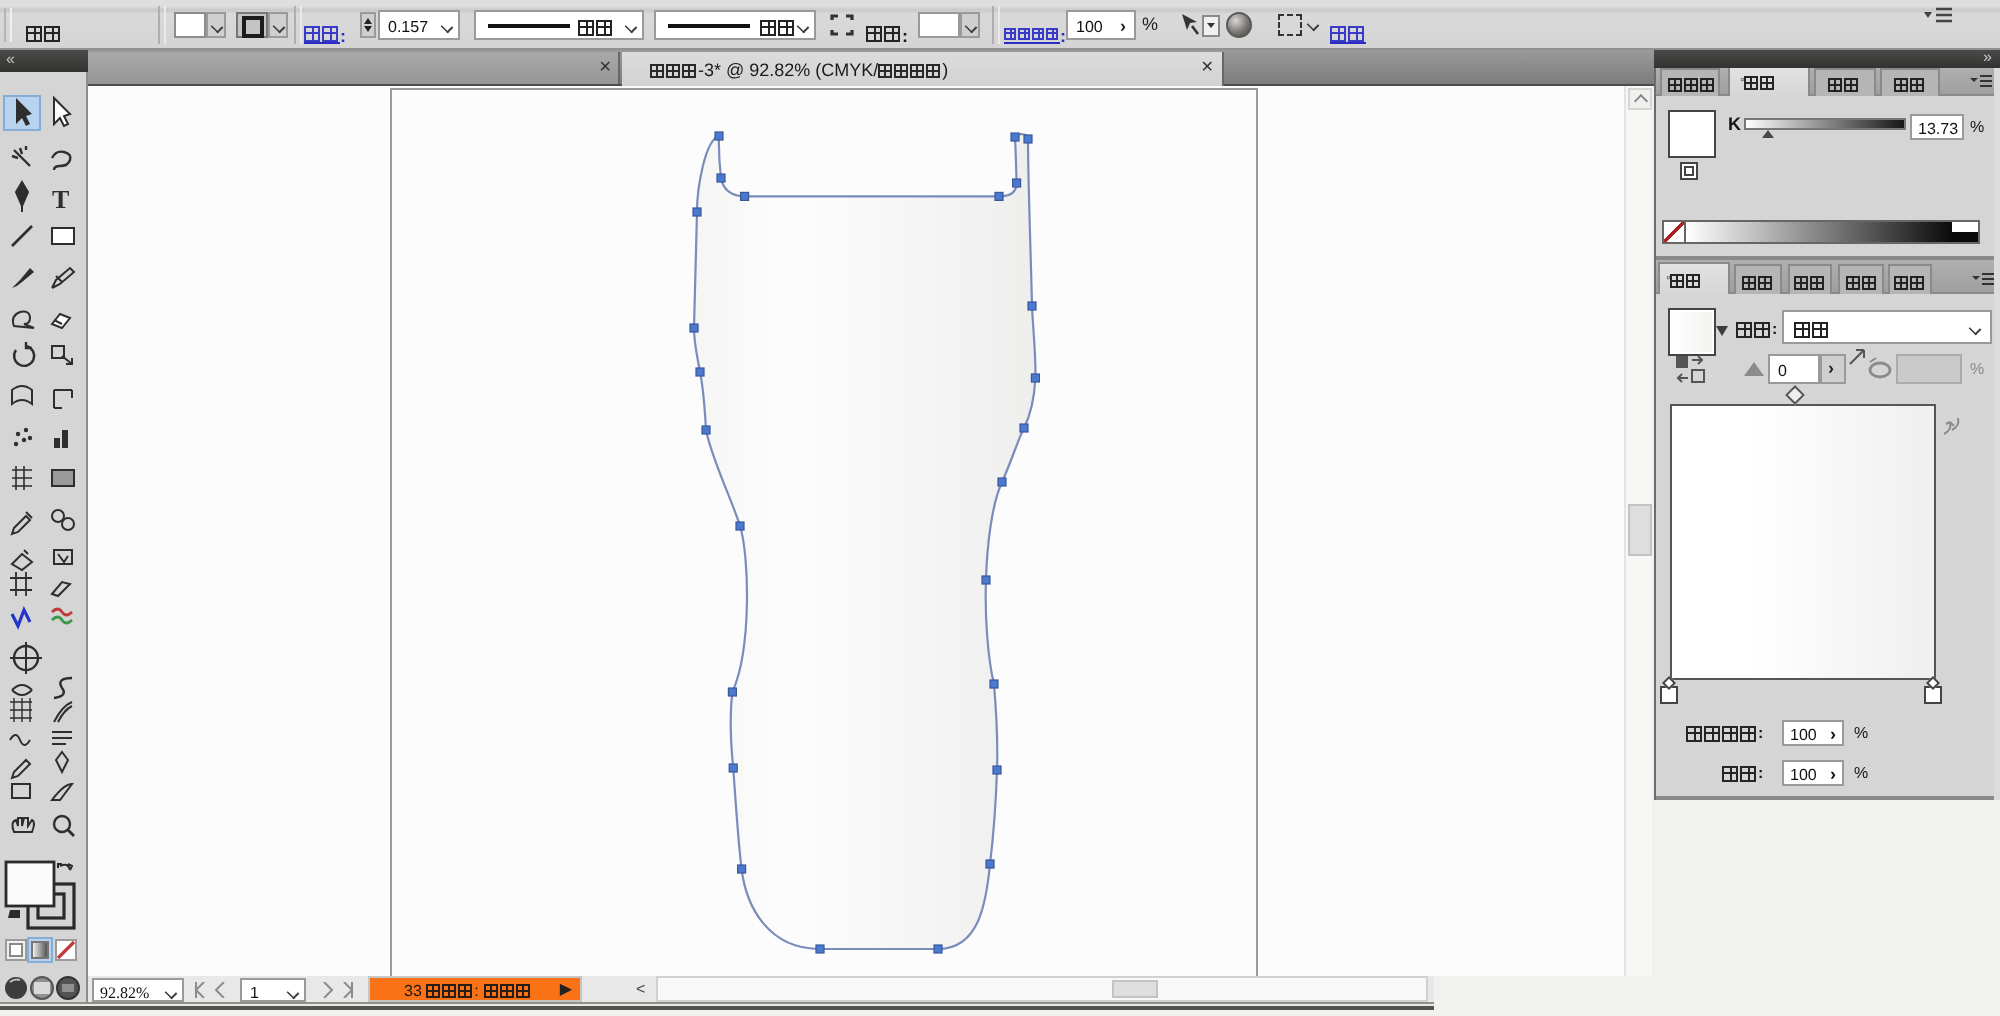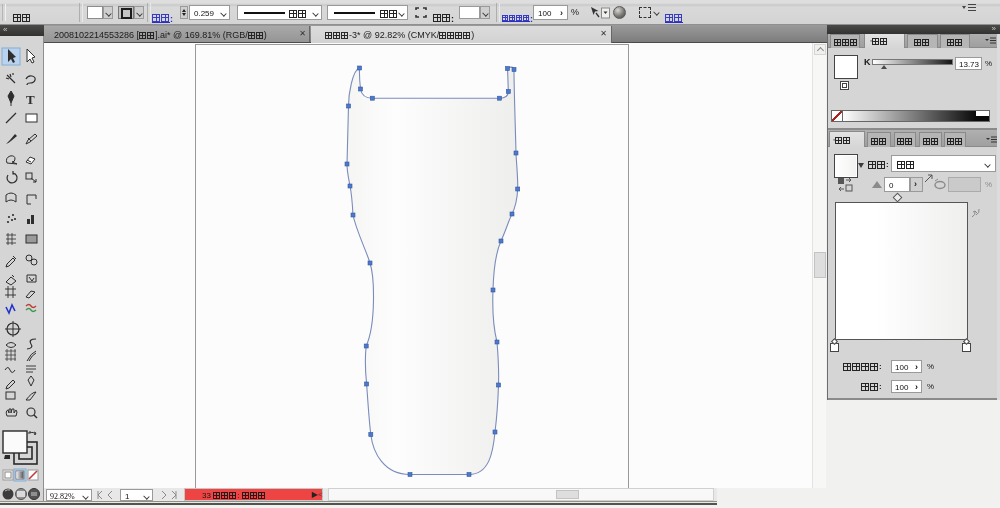--- a/index.html
+++ b/index.html
@@ -48,21 +48,21 @@
   <div class="abs sep" style="left:147px;top:3px;height:19px;"></div>
 
   <span class="abs blue" style="left:152px;top:8px;"><span class="lnk"><span class="g"></span><span class="g"></span></span><b style="font-size:9px;">:</b></span>
 
   <div class="abs" style="left:180px;top:6px;width:8px;height:13px;background:#cfcfcf;border:1px solid #9a9a9a;box-sizing:border-box;">
     <div style="width:0;height:0;border-left:2.5px solid transparent;border-right:2.5px solid transparent;border-bottom:3px solid #222;margin:2px auto 1px;"></div>
     <div style="width:0;height:0;border-left:2.5px solid transparent;border-right:2.5px solid transparent;border-top:3px solid #222;margin:0 auto;"></div>
   </div>
 
   <div class="abs cb" style="left:189px;top:5px;width:41px;height:15px;">
-    <span style="position:absolute;left:4px;top:3px;">0.259</span>
+    <span style="position:absolute;left:4px;top:3px;">0.157</span>
     <span class="tri-d" style="position:absolute;right:3px;top:5px;"></span>
   </div>
 
   <div class="abs cb" style="left:237px;top:5px;width:85px;height:15px;">
     <div style="position:absolute;left:6px;top:6px;width:41px;height:2px;background:#111;"></div>
     <span style="position:absolute;left:51px;top:3px;color:#111;"><span class="g"></span><span class="g"></span></span>
     <span class="tri-d" style="position:absolute;right:3px;top:5px;"></span>
   </div>
 
   <div class="abs cb" style="left:327px;top:5px;width:81px;height:15px;">
@@ -107,21 +107,20 @@
     <path d="M1 3l2 3 2-3z" fill="#444"></path>
     <path d="M7 1.5h8M7 4.5h8M7 7.5h8" stroke="#444" stroke-width="1.2"></path>
   </svg>
 </div>
 
 <div class="abs" id="tabstrip" style="left:0;top:25px;width:1000px;height:18px;
      background:linear-gradient(#9a9a9a,#7c7c7c);border-bottom:1px solid #4b4b4b;box-sizing:border-box;">
 
   <div class="abs" style="left:44px;top:1px;width:266px;height:16px;background:linear-gradient(#a9a9a9,#959595);
        border-right:1px solid #676767;box-sizing:border-box;color:#1b1b1b;font-size:9px;">
-    <span style="position:absolute;left:10px;top:4px;letter-spacing:0px;">2008102214553286 [<span class="g g7"></span><span class="g g7"></span>].ai* @ 169.81% (RGB/<span class="g g7"></span><span class="g g7"></span>)</span>
     <span style="position:absolute;right:3px;top:3px;font-size:8px;color:#333;">✕</span>
   </div>
 
   <div class="abs" style="left:311px;top:1px;width:301px;height:17px;background:linear-gradient(#dcdcdc,#d2d2d2);
        border-right:1px solid #676767;box-sizing:border-box;color:#1b1b1b;font-size:9px;">
     <span style="position:absolute;left:14px;top:4px;"><span class="g g7"></span><span class="g g7"></span><span class="g g7"></span>-3* @ 92.82% (CMYK/<span class="g g7"></span><span class="g g7"></span><span class="g g7"></span><span class="g g7"></span>)</span>
     <span style="position:absolute;right:4px;top:3px;font-size:8px;color:#333;">✕</span>
   </div>
 </div>
 
@@ -406,21 +405,21 @@
   <svg class="abs" style="left:52px;top:3px;" width="22" height="8" viewBox="0 0 22 8">
       <path d="M6 0L2 4l4 4M2 0v8M16 0l-4 4 4 4" stroke="#8b8b8b" fill="none"></path>
     </svg>
   <div class="abs cb" style="left:76px;top:1px;width:33px;height:12px;">
       <span style="position:absolute;left:4px;top:2px;">1</span>
       <span class="tri-d" style="position:absolute;right:3px;top:4px;border-top-color:#555;"></span>
     </div>
   <svg class="abs" style="left:112px;top:3px;" width="22" height="8" viewBox="0 0 22 8">
       <path d="M6 0l4 4-4 4M16 0l4 4-4 4M20 0v8" stroke="#8b8b8b" fill="none"></path>
     </svg>
-  <div class="abs" style="left:140px;top:0px;width:139px;height:13px;background:#ef4444;border:1px solid #c6c6c6;box-sizing:border-box;">
+  <div class="abs" style="left:140px;top:0px;width:107px;height:13px;background:#f97316;border:1px solid #c6c6c6;box-sizing:border-box;">
     <span style="position:absolute;left:17px;top:2px;">33 <span class="g g7"></span><span class="g g7"></span><span class="g g7"></span>: <span class="g g7"></span><span class="g g7"></span><span class="g g7"></span></span>
     <span style="position:absolute;right:4px;top:1px;color:#222;">▶</span>
   </div>
   <span class="abs" style="left:274px;top:2px;color:#444;">&lt;</span>
 
   <div class="abs" style="left:284px;top:0px;width:386px;height:13px;background:#f8f8f8;border:1px solid #d0d0d0;box-sizing:border-box;">
     <div class="abs" style="left:227px;top:1px;width:23px;height:9px;background:#dedede;border:1px solid #c3c3c3;box-sizing:border-box;"></div>
   </div>
 </div>
 <div class="abs" style="left:0;top:501px;width:717px;height:4px;

